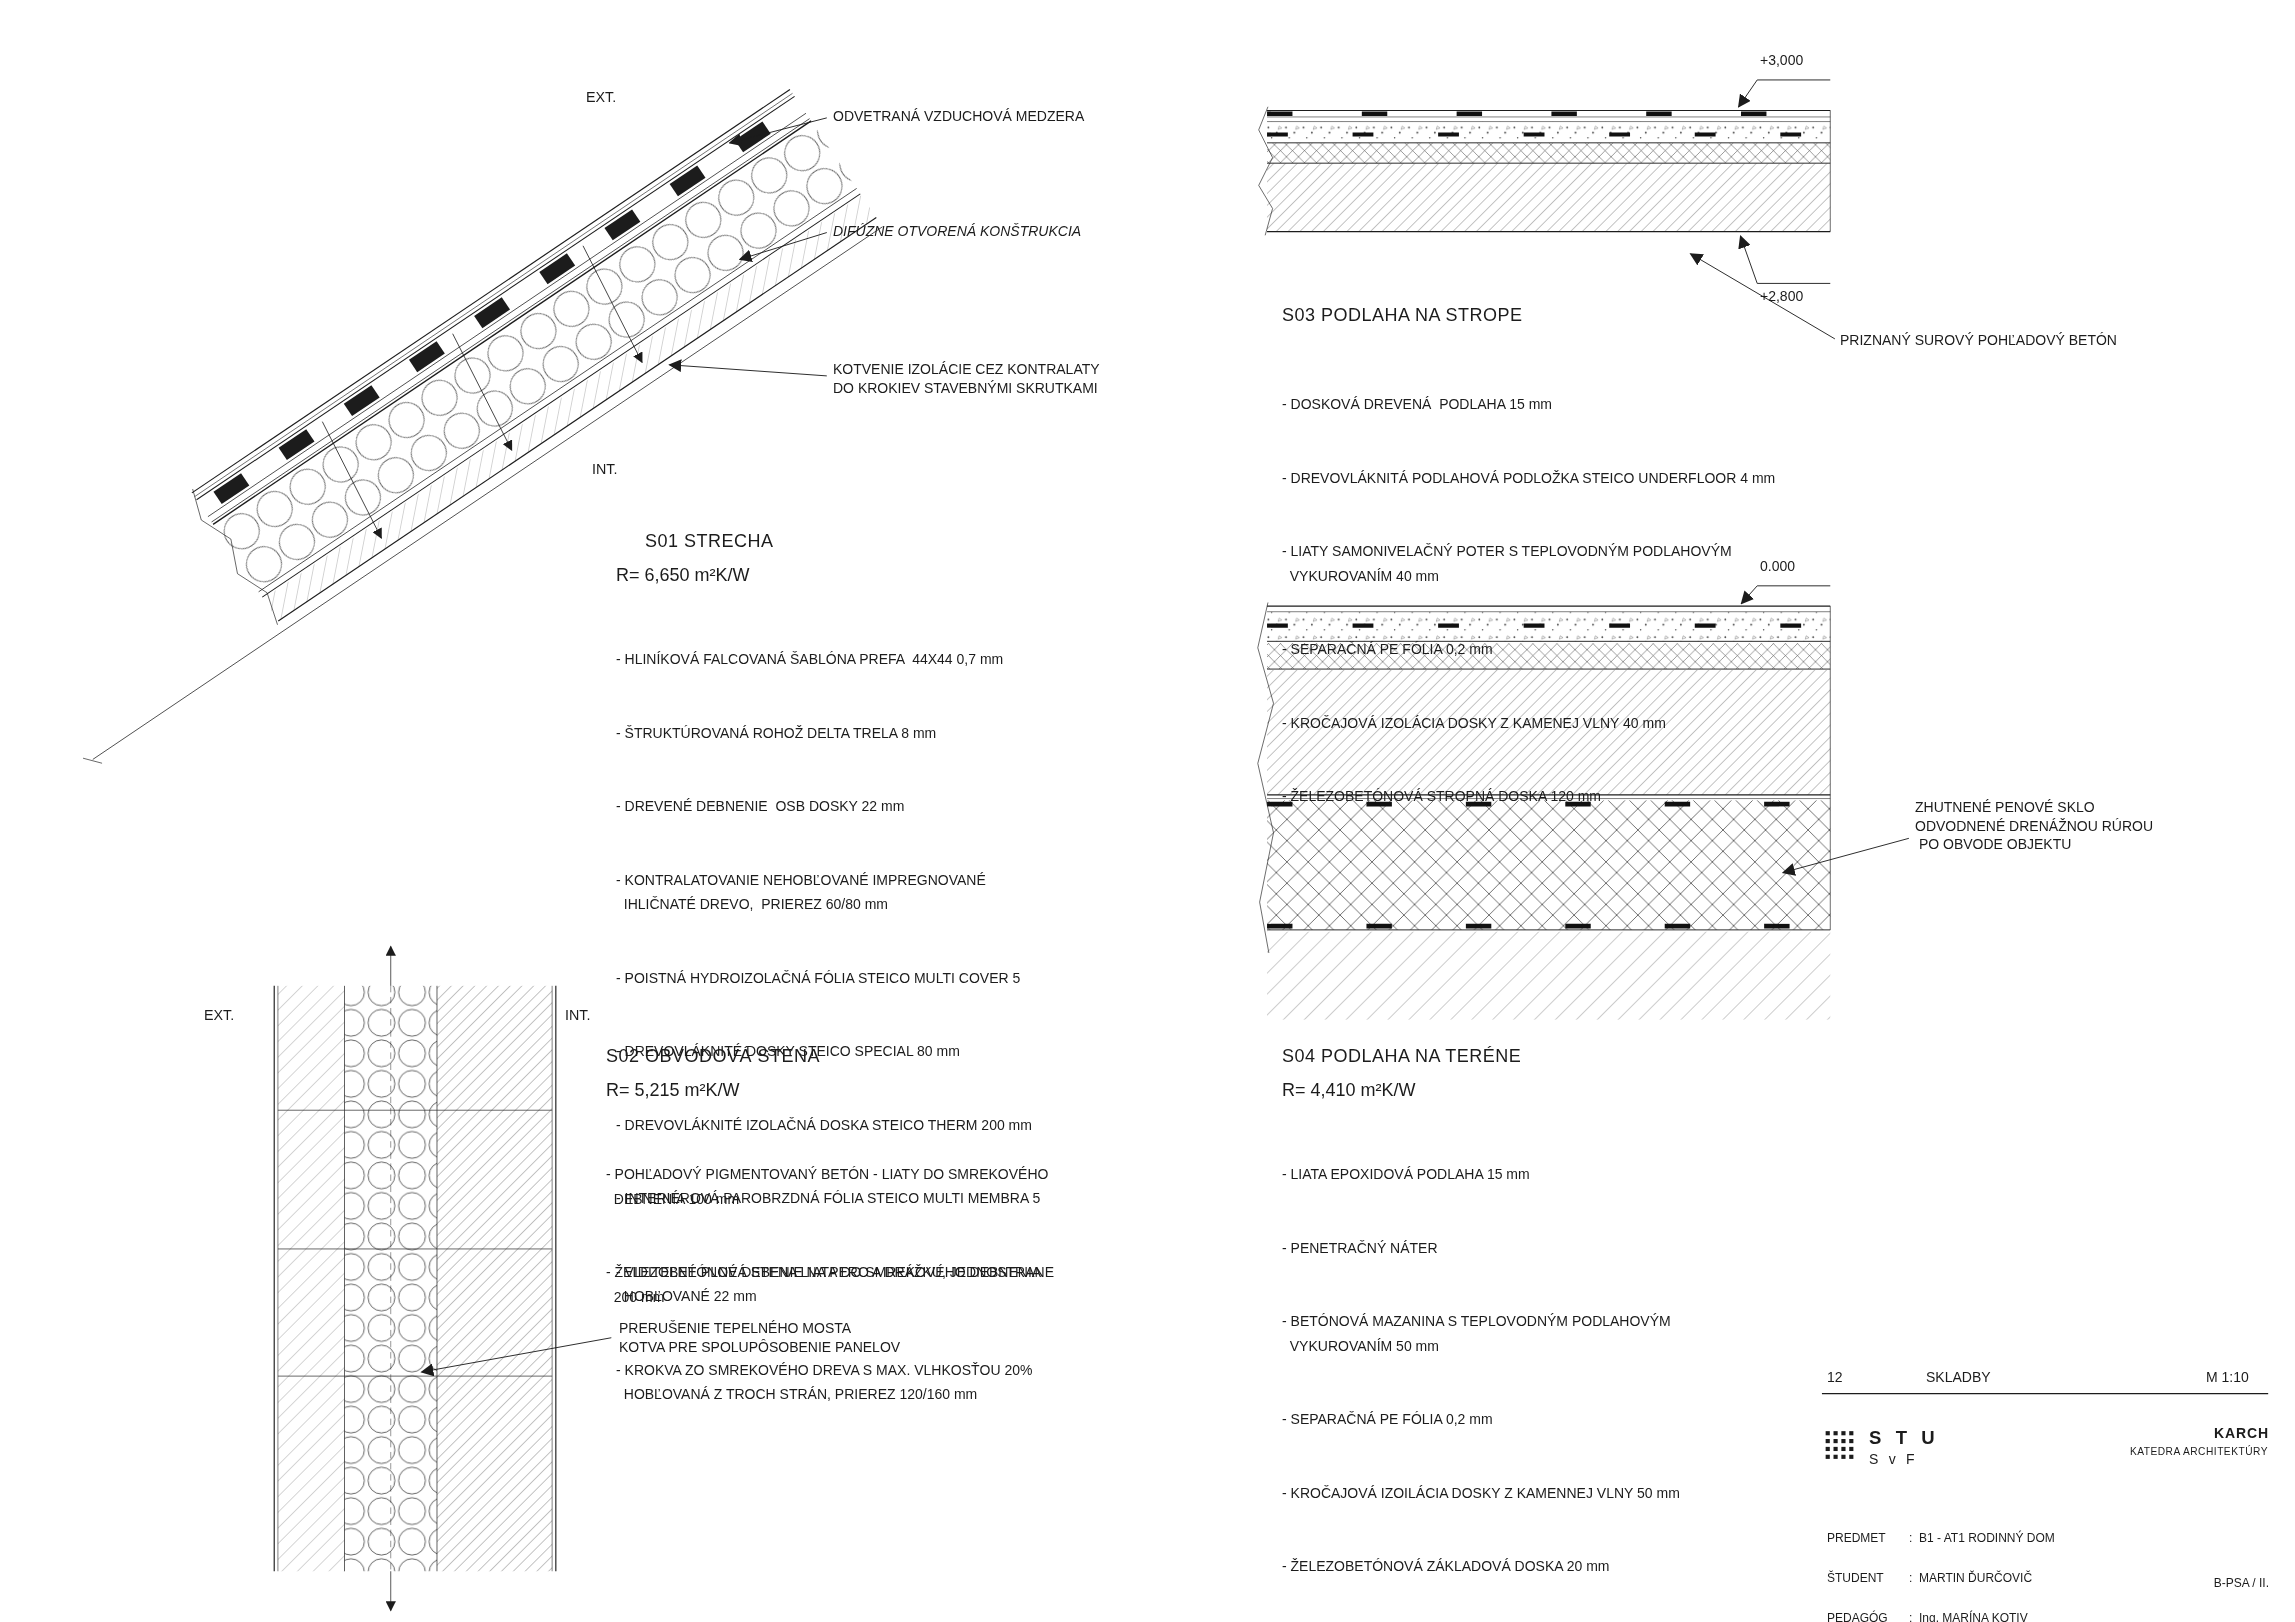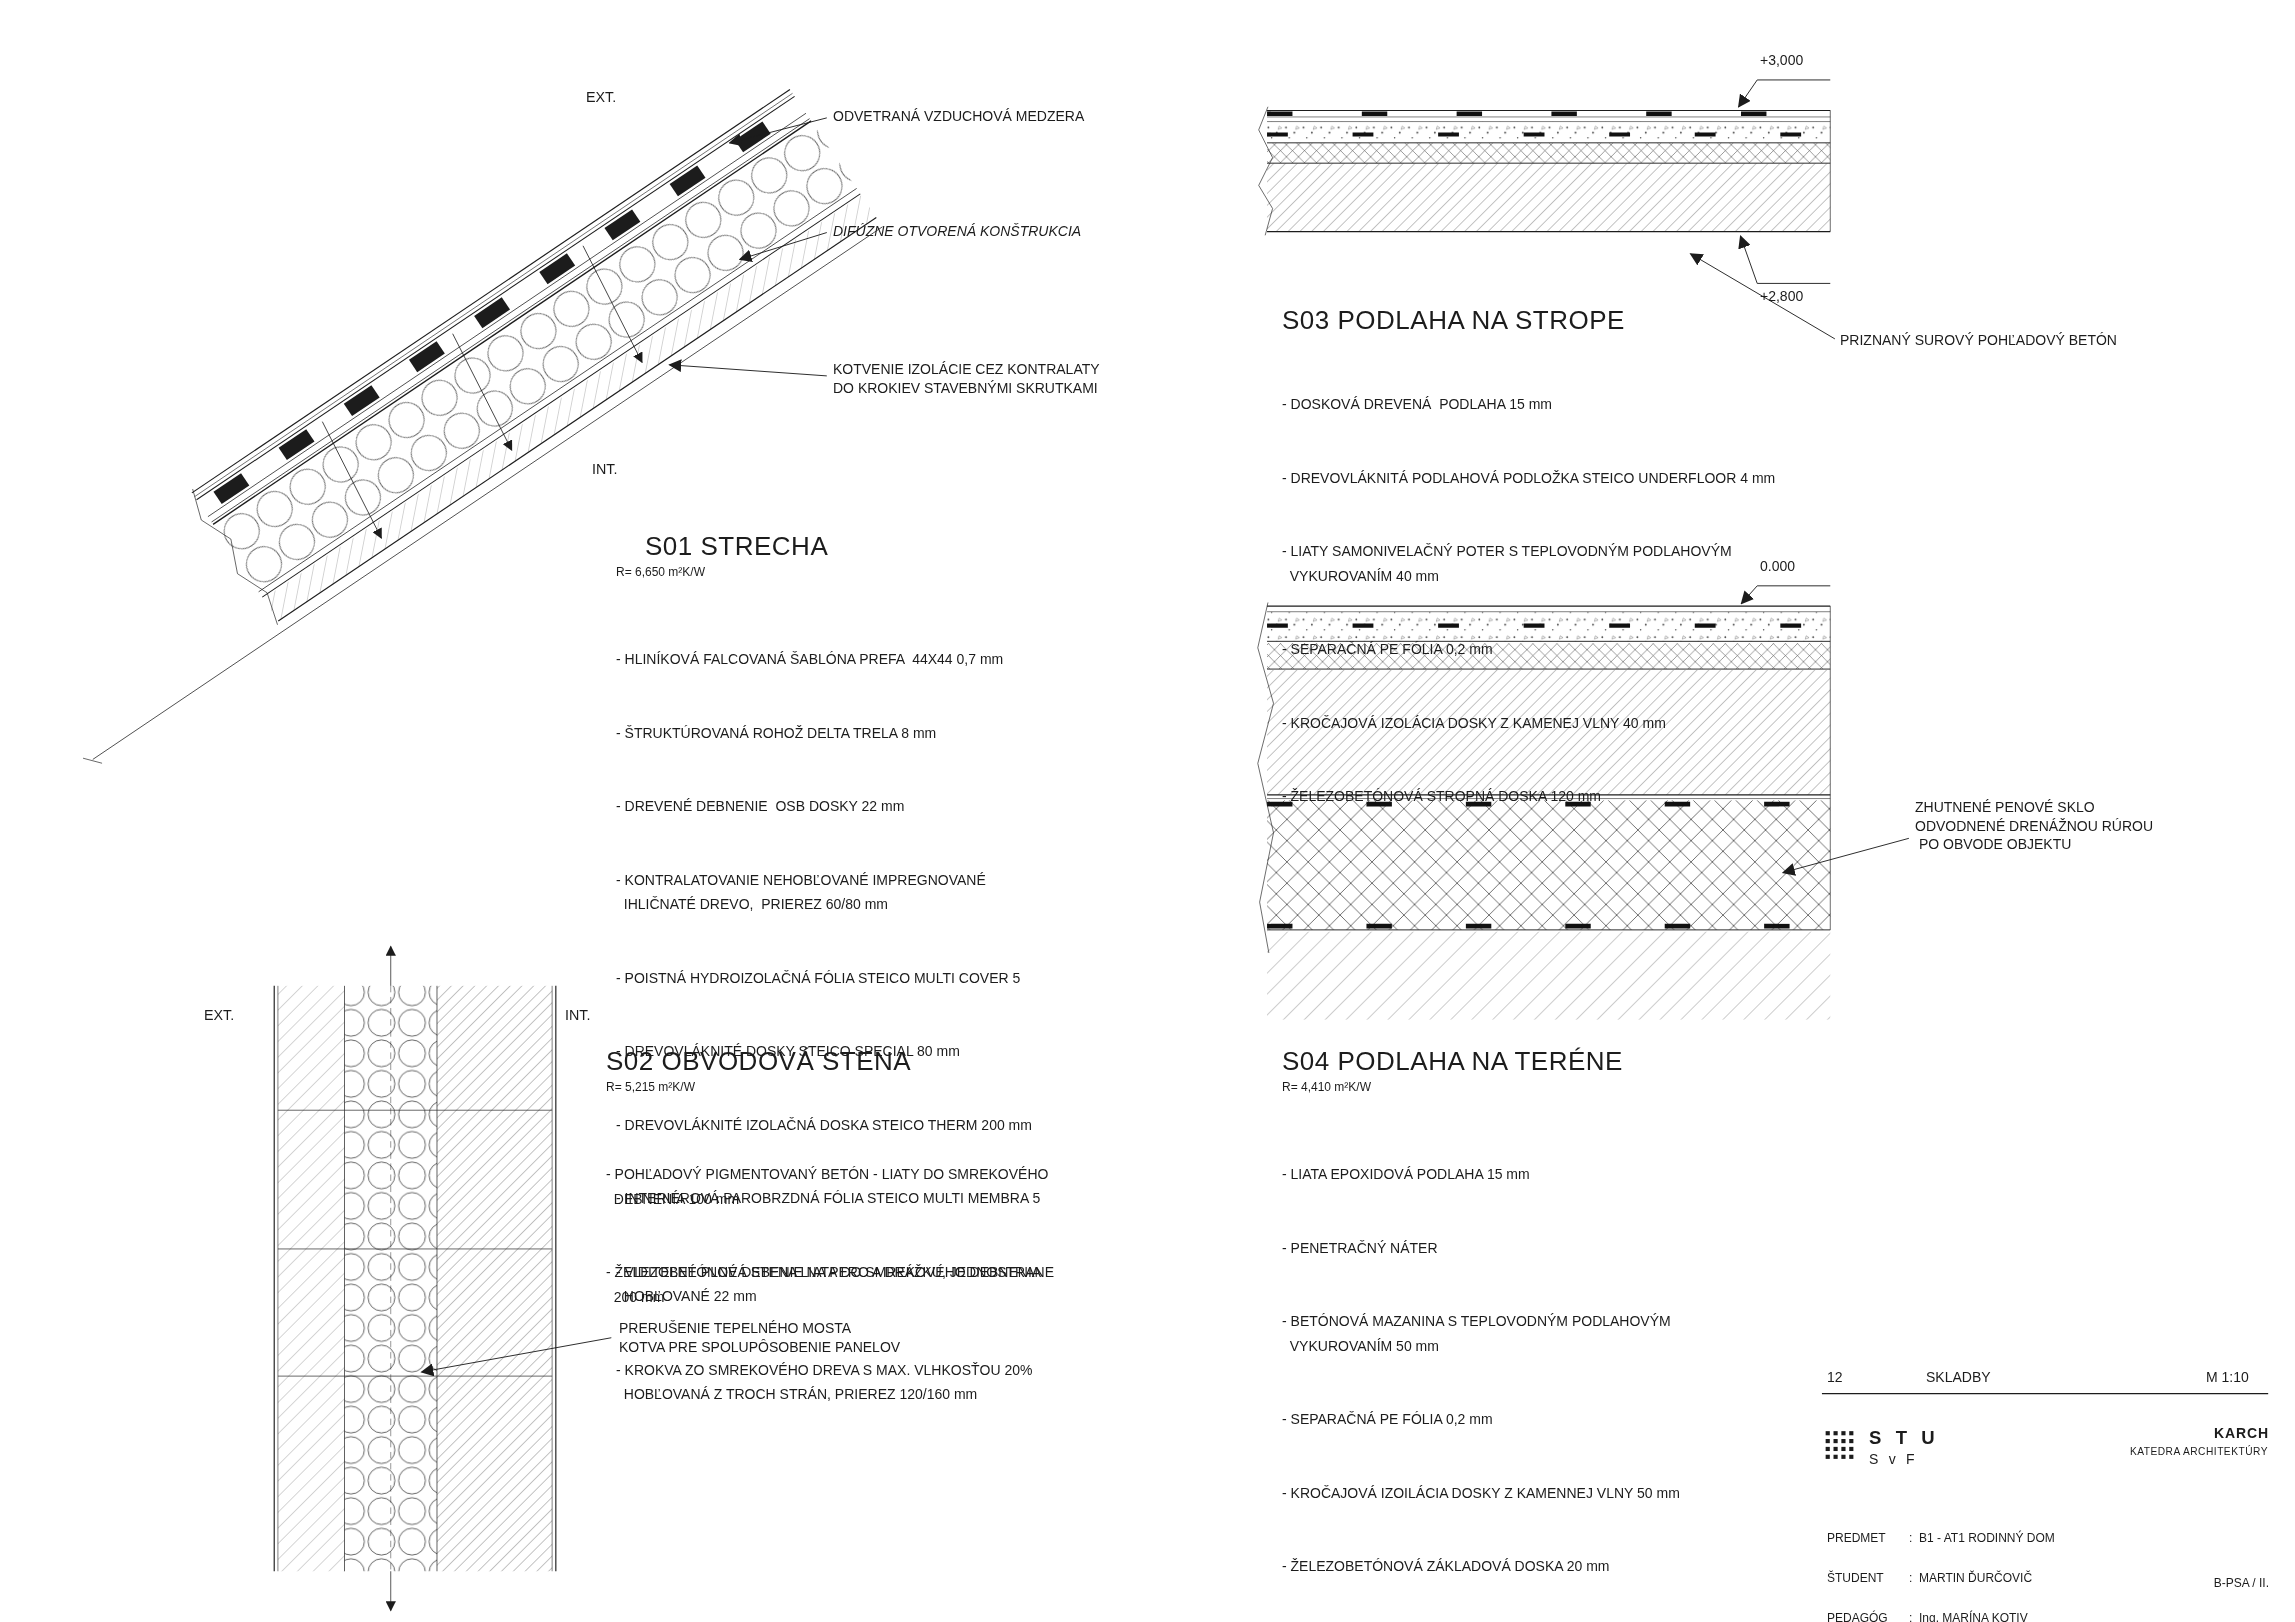--- a/index.html
+++ b/index.html
@@ -1,21 +1,21 @@
 <!DOCTYPE html>
 <html style="font-size:7.4px"><head>
 <meta charset="utf-8">
 <style>
   html,body{margin:0;padding:0;background:#fff;}
   #sheet{position:relative;width:2295px;height:1623px;background:#ffffff;overflow:hidden;
          font-family:"Liberation Sans",sans-serif;color:#1c1c1c;}
   #linework{position:absolute;left:0;top:0;}
   .txt{position:absolute;color:#1c1c1c;white-space:pre-wrap;}
-  .h{font-size:26px;letter-spacing:0.5px;}
-  .r{font-size:12px;}
+  .h{font-size:18px;letter-spacing:0.5px;}
+  .r{font-size:18px;}
   .list{font-size:14px;line-height:24.5px;width:648px;}
   .callout{font-size:14px;line-height:18.5px;}
   .elev{font-size:14px;}
   .lbl{font-size:14.3px;}
   .tb-row{display:flex;font-size:12px;line-height:22px;}
   .tb-label{width:82px;flex:none;}
   .tb-hd{font-size:14px;}
   .logo-stu{font-size:18.5px;font-weight:bold;letter-spacing:4.6px;}
   .logo-svf{font-size:14px;letter-spacing:3.2px;}
   .karch{font-size:14px;font-weight:bold;letter-spacing:0.9px;text-align:right;}

